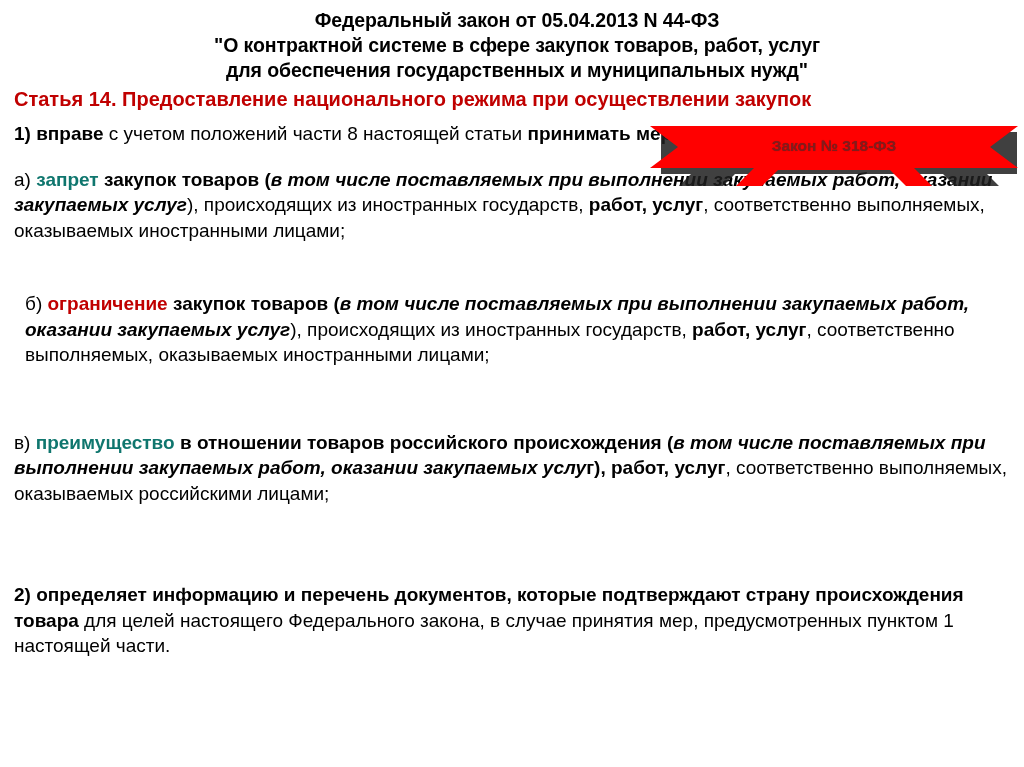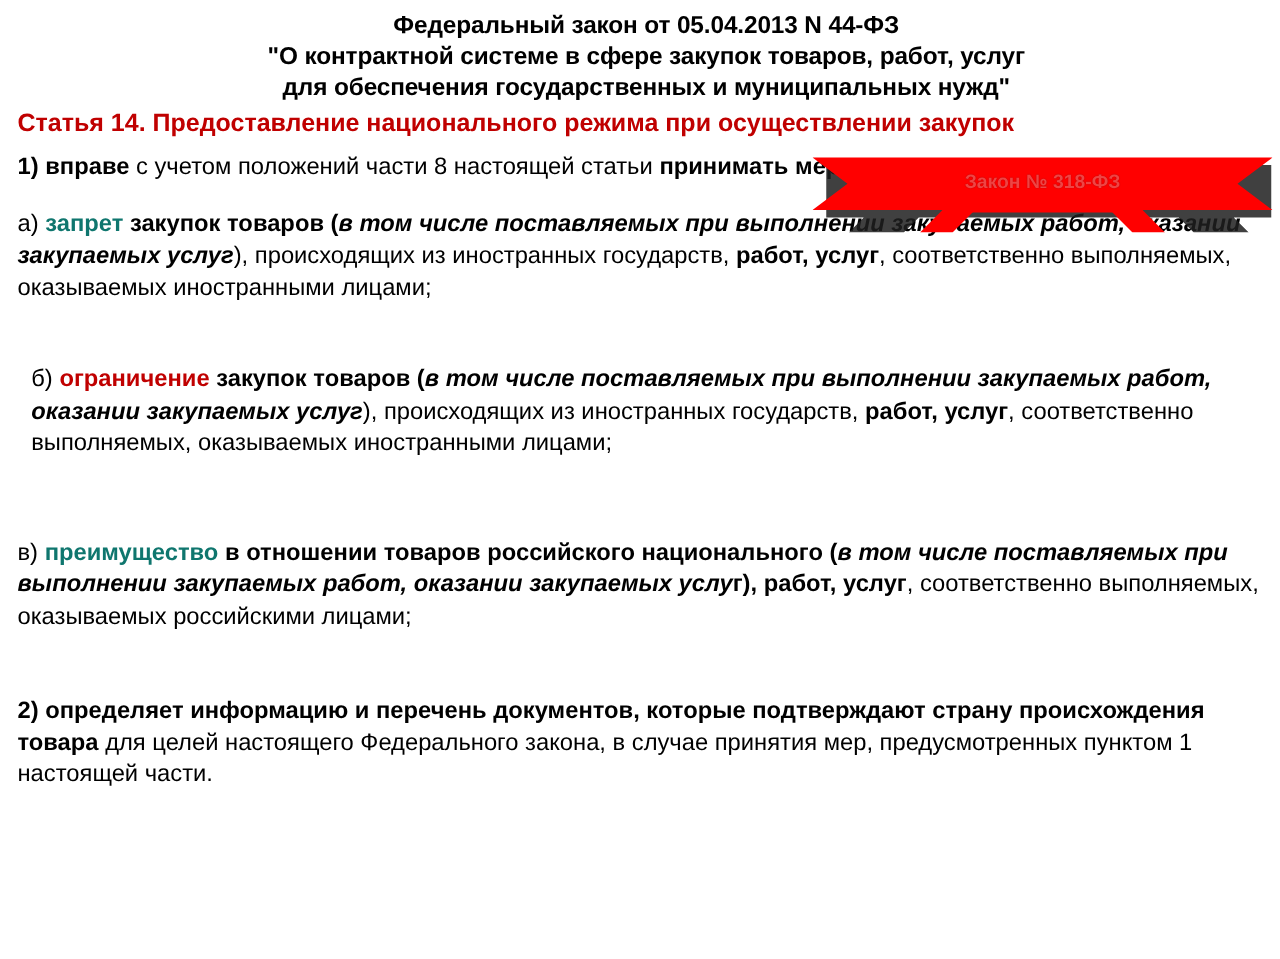--- a/index.html
+++ b/index.html
@@ -41,21 +41,21 @@
   .para {
     font-size: 19px;
     line-height: 25.5px;
     margin-top: 10px;
     text-align: left;
   }
   .p-item2 { margin-top: 8px; }
   .p-a  { margin-top: 20px; }
   .p-b  { margin-top: 48px; margin-left: 11px; }
   .p-v  { margin-top: 62px; }
-  .p-2  { margin-top: 50px; }
+  .p-2  { margin-top: 76px; }
 
   b { font-weight: bold; }
   .bi { font-weight: bold; font-style: italic; }
   .blue { color: #0f766e; font-weight: bold; }
   .red  { color: #C00000; font-weight: bold; }
 
   
   .ribbon {
     position: absolute;
     left: 650px;
@@ -63,21 +63,21 @@
     width: 368px;
     height: 62px;
   }
   .ribbon svg { display: block; }
   .ribbon-text {
     position: absolute;
     left: 0;
     top: 12px;
     width: 368px;
     text-align: center;
-    color: #ef4444;
+    color: #7f1d1d;
     font-weight: bold;
     font-size: 15.5px;
     line-height: 20px;
     text-shadow: 0 0 1px rgba(0,0,0,0.35);
     pointer-events: none;
   }
 </style>
 </head>
 <body>
 
@@ -99,21 +99,21 @@
 
   <div class="para p-a">
     <span>а) </span><span class="blue">запрет</span><b> закупок товаров (</b><span class="bi">в том числе поставляемых при выполнении закупаемых работ, оказании закупаемых услуг</span><span>), происходящих из иностранных государств, </span><b>работ, услуг</b><span>, соответственно выполняемых, оказываемых иностранными лицами;</span>
   </div>
 
   <div class="para p-b">
     <span>б) </span><span class="red">ограничение</span><b> закупок товаров (</b><span class="bi">в том числе поставляемых при выполнении закупаемых работ, оказании закупаемых услуг</span><span>), происходящих из иностранных государств, </span><b>работ, услуг</b><span>, соответственно выполняемых, оказываемых иностранными лицами;</span>
   </div>
 
   <div class="para p-v">
-    <span>в) </span><span class="blue">преимущество</span><b> в отношении товаров российского национального (</b><span class="bi">в том числе поставляемых при выполнении закупаемых работ, оказании закупаемых услу</span><b>г), </b><b>работ, услуг</b><span>, соответственно выполняемых, оказываемых российскими лицами;</span>
+    <span>в) </span><span class="blue">преимущество</span><b> в отношении товаров российского происхождения (</b><span class="bi">в том числе поставляемых при выполнении закупаемых работ, оказании закупаемых услу</span><b>г), </b><b>работ, услуг</b><span>, соответственно выполняемых, оказываемых российскими лицами;</span>
   </div>
 
   <div class="para p-2">
     <b>2) </b><b>определяет информацию и перечень документов, которые подтверждают страну происхождения товара</b><span> для целей настоящего Федерального закона, в случае принятия мер, предусмотренных пунктом 1 настоящей части.</span>
   </div>
 
   <div class="ribbon">
     <svg width="368" height="62" viewBox="0 0 368 62" xmlns="http://www.w3.org/2000/svg">
       <polygon points="6,4 362,4 362,46 332,46 344,58 300,58 288,46 80,46 68,58 24,58 36,46 6,46" fill="#1F1F1F" opacity="0.85" transform="translate(5,4)"></polygon>
       <polygon points="0,0 368,0 340,21 368,42 0,42 28,21" fill="#FF0000" transform="translate(0,2)"></polygon>

